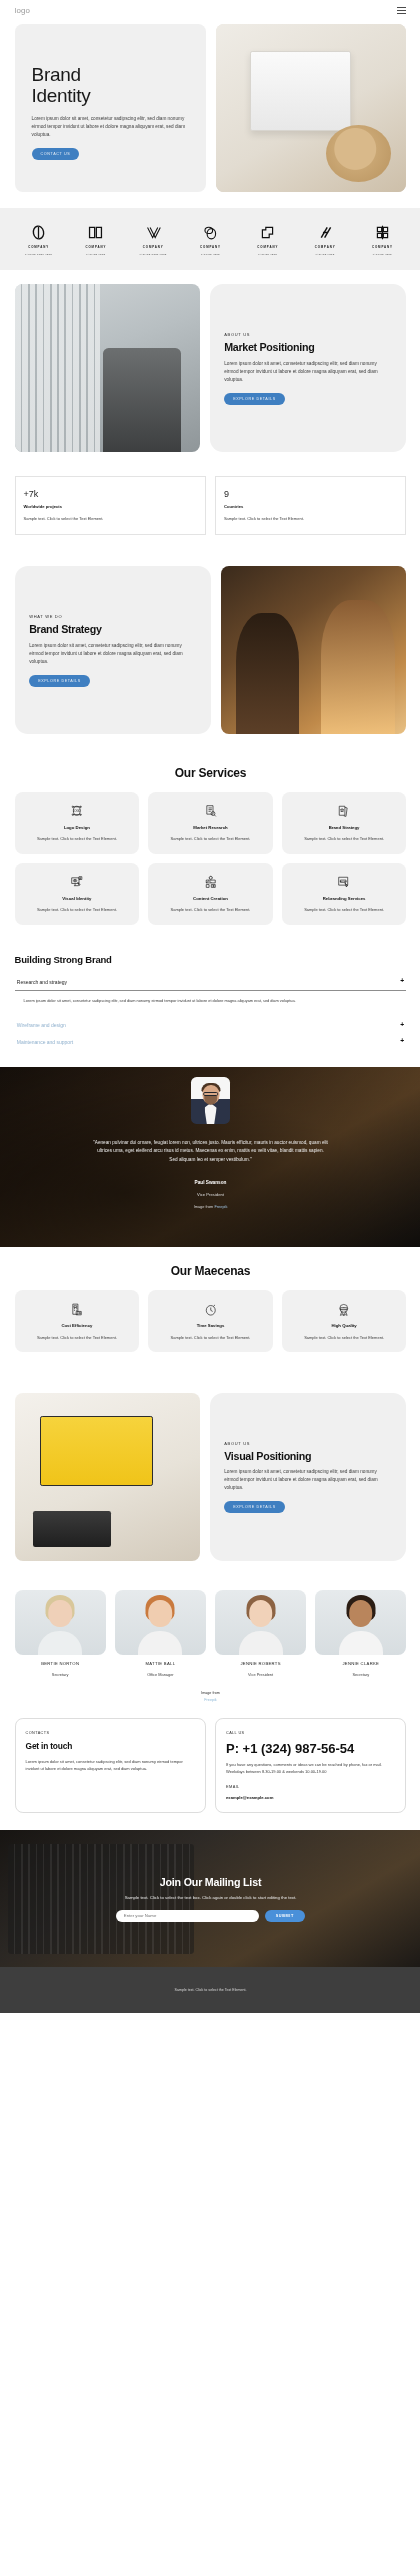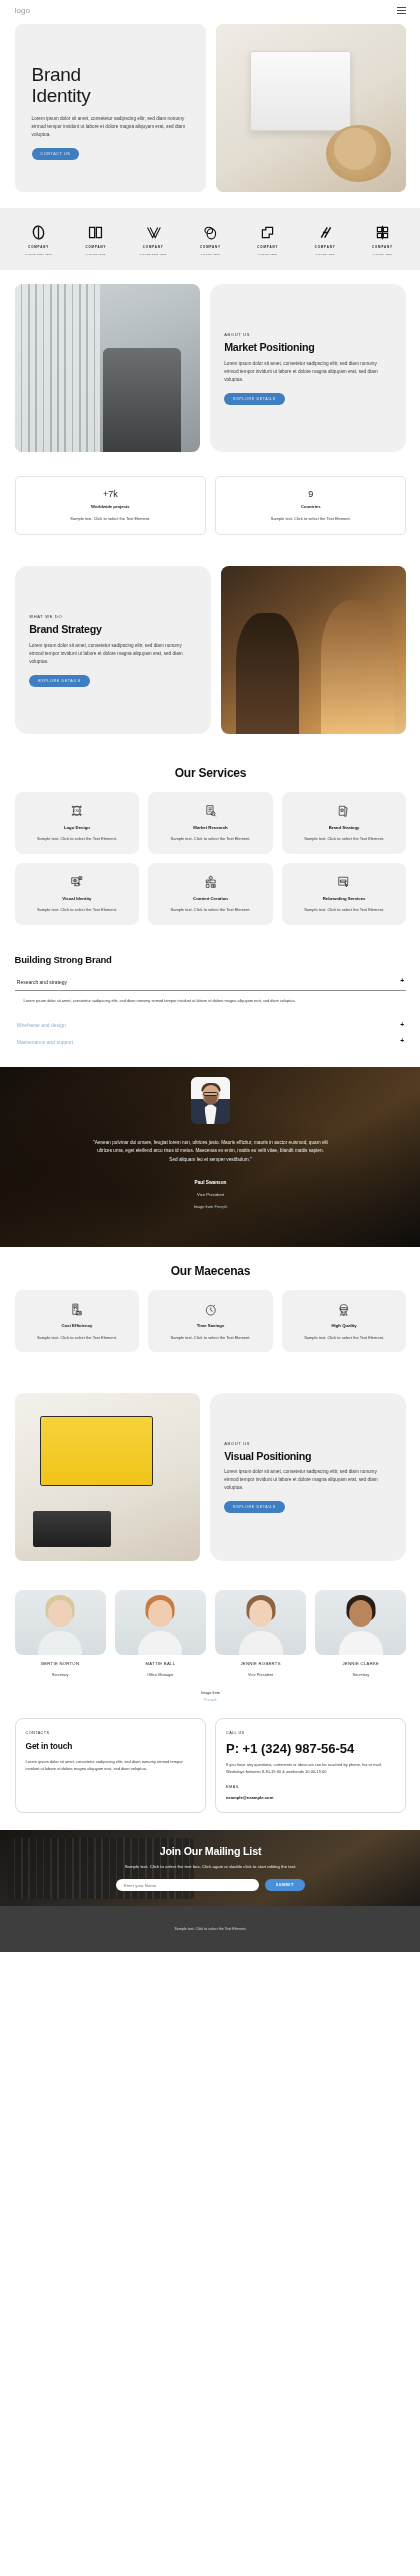--- a/index.html
+++ b/index.html
@@ -112,22 +112,22 @@
   .split-card {
     flex:1; background:#f0f0f0; border-radius:13px;
     padding: 17px 14.6px; display:flex; flex-direction:column; justify-content:center;
   }
   .eyebrow { font-size: 4px; letter-spacing: 0.7px; color:#2b2b2b; margin-bottom:4.5px; }
   .h2-bold { font-size: 10.7px; font-weight: 700; letter-spacing:-0.3px; color:#121212; margin-bottom:6.2px; }
 
   
   .stats { display:flex; gap:9px; padding: 9px 14.6px 17px 14.6px; }
   .stat-card {
-    flex:1; border:0.6px solid #e3e3e3; border-radius:5px;
-    padding: 12.3px 7.9px 11.2px 7.9px; text-align:center; background:#fff;
+    flex:1; border:0.6px solid #e3e3e3; border-radius:0;
+    padding: 12.3px 7.9px 11.2px 7.9px; background:#fff;
   }
   .stat-num { font-size: 9px; font-weight: 300; color:#1e1e1e; margin-bottom: 5px; }
   .stat-label { font-size: 4.2px; font-weight: 700; color:#171717; margin-bottom: 6.7px; }
   .stat-text { font-size: 4px; line-height:1.65; color:#3a3a3a; }
 
   
   .section { padding: 17px 14.6px; }
   .section-title {
     text-align:center; font-size: 12px; font-weight:700;
     letter-spacing:-0.2px; color:#111; margin-bottom: 12.3px;
@@ -221,21 +221,21 @@
   .contact-card { flex:1; border:0.6px solid #ddd; border-radius:7.9px; padding: 12.3px 10px; }
   .c-eyebrow { font-size: 3.8px; letter-spacing:0.4px; color:#2d2d2d; margin-bottom:5.6px; }
   .c-title { font-size: 8.4px; font-weight:700; color:#111; margin-bottom:6.7px; letter-spacing:-0.2px; }
   .c-text { font-size: 4px; line-height:1.75; color:#3a3a3a; }
   .c-phone { font-size: 13px; font-weight:700; color:#111; margin-bottom:5.6px; }
   .c-email-lbl { font-size: 3.9px; letter-spacing:0.4px; color:#2d2d2d; margin-top:9px; margin-bottom:5.6px; }
   .c-email { font-size: 4.2px; font-weight:700; color:#111; }
 
   
   .mailing {
-    position:relative; height: 76px; overflow:hidden;
+    position:relative; height: 137px; overflow:hidden;
     background: linear-gradient(150deg,#2c2722 0%, #575049 32%, #9a7a52 70%, #3a342e 100%);
     display:flex; flex-direction:column; align-items:center; justify-content:center;
   }
   .mailing::before {
     content:""; position:absolute; inset:0;
     background: linear-gradient(180deg, rgba(0,0,0,.48), rgba(0,0,0,.52));
   }
   .mailing::after {
     content:""; position:absolute; left:2%; top:10%; width:44%; height:80%;
     background: repeating-linear-gradient(90deg,#1b1b1b 0 5.6px, #3a3a3a 5.6px 7.3px),

